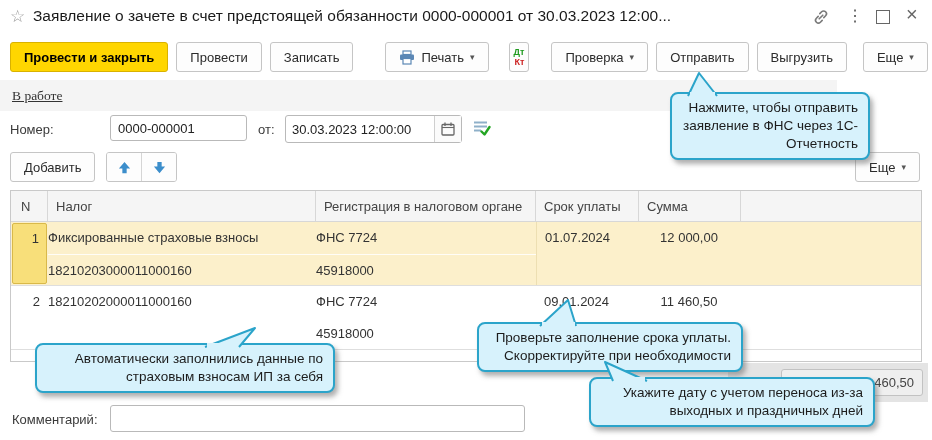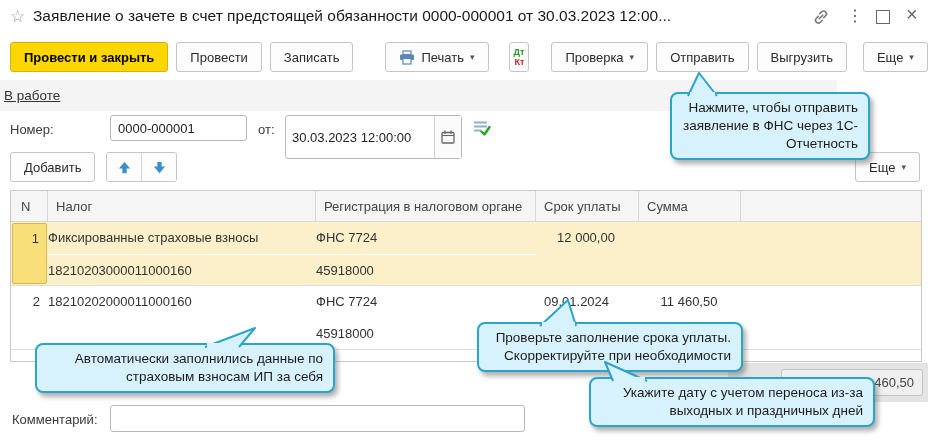--- a/index.html
+++ b/index.html
@@ -24,28 +24,28 @@
   .btn-primary{background:#ffd600;border-color:#d9b200;font-weight:bold;color:#000;}
   .dtkt{width:30px;height:30px;border:1px solid #c5c5c5;border-radius:3px;background:#fdfdfd;cursor:pointer;
         display:flex;flex-direction:column;justify-content:center;padding:2px 4px;box-sizing:border-box;}
   .dtkt .dt{font-size:9px;font-weight:bold;color:#1e9a1e;line-height:10px;text-align:left;}
   .dtkt .kt{font-size:9px;font-weight:bold;color:#cc2222;line-height:10px;text-align:right;}
   .mL24{margin-left:24px;} .mL20{margin-left:12px;} .mL14{margin-left:14px;}
   .spacer{flex:1;}
 
   
   .statusband{position:absolute;left:0;top:80px;width:837px;height:31px;background:#f4f4f4;
-              display:flex;align-items:center;padding-left:4px;box-sizing:border-box;}
+              display:flex;align-items:center;padding-left:12px;box-sizing:border-box;font-family:Liberation Serif, serif;}
   .statuslink{font-size:13.5px;color:#333;text-decoration:underline;cursor:pointer;}
 
   
   .flabel{position:absolute;font-size:13px;color:#3a3a3a;}
   .inp{position:absolute;height:26px;border:1px solid #b9b9b9;border-radius:3px;background:#fff;
        font-family:"Liberation Sans",sans-serif;font-size:13px;color:#222;padding:0 7px;box-sizing:border-box;}
-  .dategroup{position:absolute;left:285px;top:115px;width:177px;height:44px;border:1px solid #b9b9b9;
+  .dategroup{position:absolute;left:285px;top:115px;width:177px;height:28px;border:1px solid #b9b9b9;
              border-radius:3px;background:#fff;display:flex;box-sizing:border-box;}
   .dategroup input{flex:1;border:none;outline:none;font-family:"Liberation Sans",sans-serif;
                    font-size:13px;color:#222;padding:0 6px;background:transparent;min-width:0;}
   .calbtn{width:26px;border-left:1px solid #cfcfcf;display:flex;align-items:center;justify-content:center;
           cursor:pointer;background:#fbfbfb;}
   .posticon{position:absolute;left:472px;top:119px;cursor:pointer;}
 
   
   .cmd-add{position:absolute;left:10px;top:152px;}
   .updown{position:absolute;left:106px;top:152px;display:flex;border:1px solid #c5c5c5;border-radius:3px;
@@ -197,20 +197,21 @@
         <div class="ncell-hl">1</div>
       </div>
       <div class="td td2 c-tax">
         <div class="l1">Фиксированные страховые взносы</div>
         <div class="l2">18210203000011000160</div>
       </div>
       <div class="td td2 c-reg">
         <div class="l1">ФНС 7724</div>
         <div class="l2">45918000</div>
       </div>
+      <div class="td c-due oneline">01.07.2024</div>
       <div class="td c-sum oneline amount">12 000,00</div>
       <div class="td c-fill"></div>
     </div>
 
     <div class="trow">
       <div class="td c-n num-r">2</div>
       <div class="td td2 c-tax">
         <div class="l2">18210202000011000160</div>
       </div>
       <div class="td td2 c-reg">

